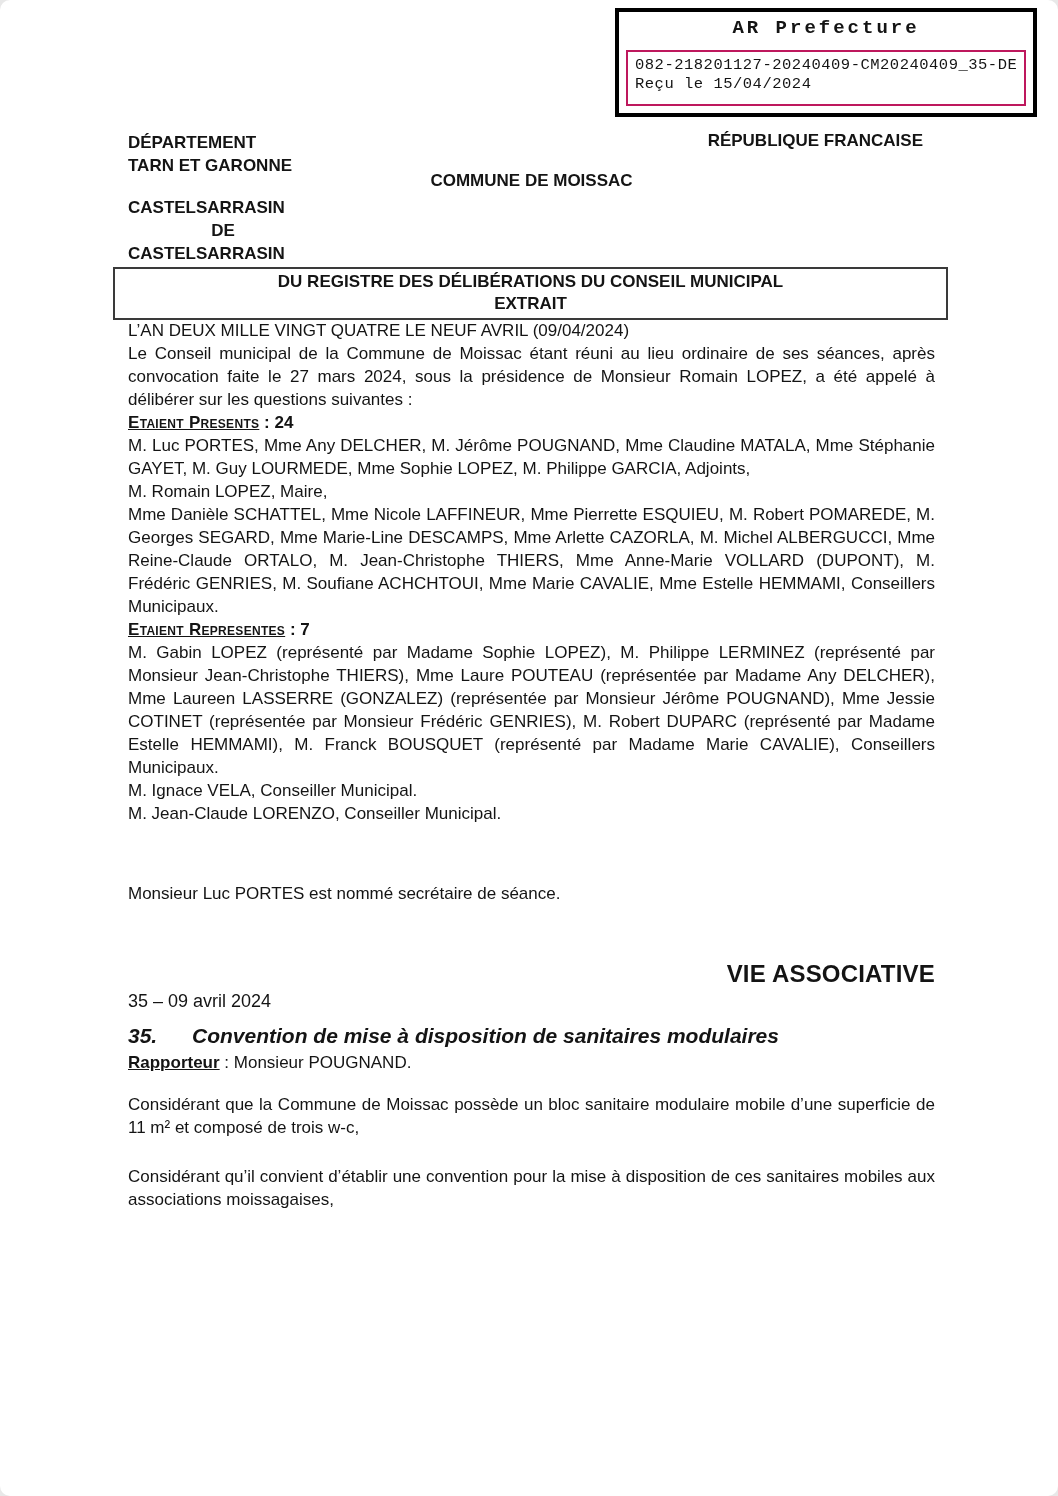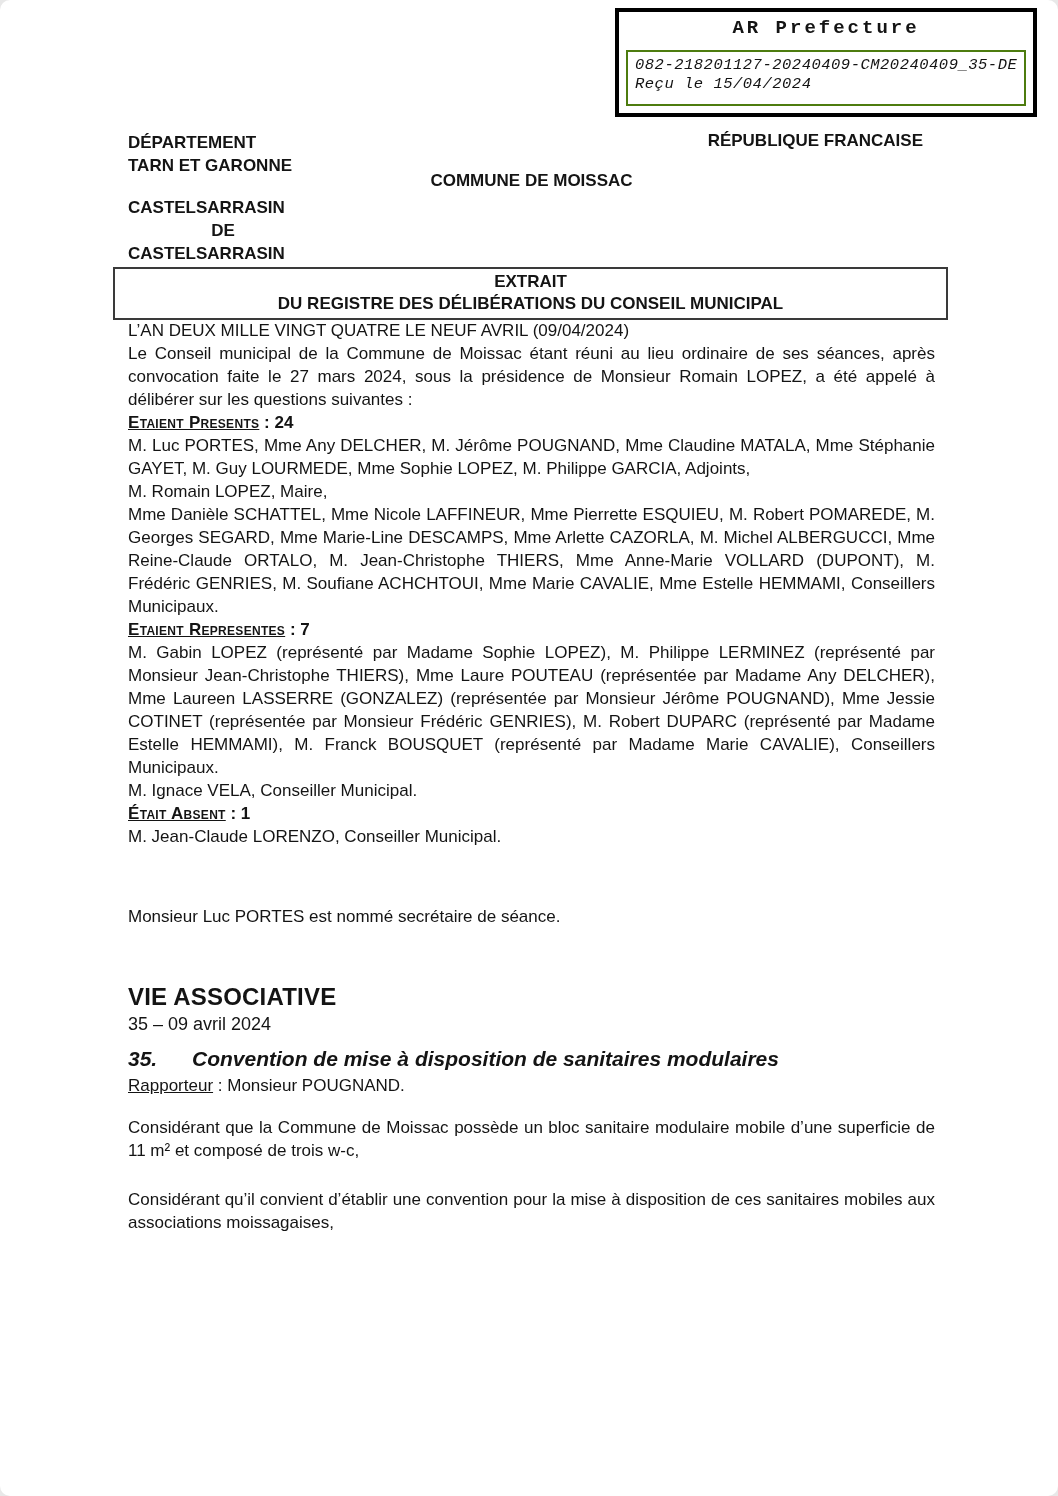--- a/index.html
+++ b/index.html
@@ -18,26 +18,25 @@
     position:absolute;left:615px;top:8px;width:422px;height:109px;
     border:4px solid #000;box-sizing:border-box;background:#fff;
   }
   .ar-title{
     font-family:"Liberation Mono","DejaVu Sans Mono",monospace;
     font-weight:bold;font-size:19px;letter-spacing:3px;
     text-align:center;margin-top:5px;
   }
   .ar-inner{
     position:absolute;left:7px;right:7px;top:38px;bottom:7px;
-    border:2px solid #4d7c0f;box-sizing:border-box;
+    border:2px solid #be185d;box-sizing:border-box;
     padding:4px 7px;
     font-family:"Liberation Mono","DejaVu Sans Mono",monospace;
     font-size:15.5px;line-height:19px;letter-spacing:0.5px;
     white-space:nowrap;
-    font-style:italic;
   }
   
   .dept{position:absolute;left:128px;top:131px;font-weight:bold;font-size:17px;line-height:23px;}
   .republic{position:absolute;right:135px;top:131px;font-weight:bold;font-size:17px;text-align:right;}
   .commune{position:absolute;left:128px;top:171px;width:807px;text-align:center;font-weight:bold;font-size:17px;}
   .arrond{position:absolute;left:128px;top:196px;font-weight:bold;font-size:17px;line-height:23px;width:190px;}
   .arrond .ctr{text-align:center;}
   .extract-box{
     position:absolute;left:113px;top:267px;width:835px;box-sizing:border-box;
     border:2px solid #3a3a3a;
@@ -49,26 +48,26 @@
   .content p{margin:0;}
   .bold,.b{font-weight:normal;}
   .just{text-align:justify;}
   .att-h{font-weight:bold;}
   .att-label{
     font-variant:small-caps;
     text-decoration:underline;
     letter-spacing:0.3px;
   }
   .secretary{margin-top:57px !important;}
-  .section-title{margin-top:54px !important;font-weight:bold;font-size:24px;line-height:30px;letter-spacing:0.2px;}
+  .section-title{margin-top:54px !important;font-weight:bold;font-size:24px;line-height:30px;letter-spacing:0.2px;text-align:right;}
   .reference{font-size:18px;line-height:24px;}
   .delib-line{margin-top:8px !important;font-weight:bold;font-style:italic;font-size:21px;line-height:30px;display:flex;}
   .delib-num{width:64px;flex:0 0 64px;}
   .rapporteur{line-height:24px;}
-  .rapp-label{text-decoration:underline;}
+  .rapp-label{text-decoration:underline;font-weight:bold;}
   .vu{margin-top:62px !important;}
   .cons1{margin-top:18px !important;}
   .cons2{margin-top:26px !important;}
 </style>
 </head>
 <body>
 
 <div class="page">
 
   <div class="ar-stamp">
@@ -88,40 +87,39 @@
 
   <div class="commune">COMMUNE DE MOISSAC</div>
 
   <div class="arrond">
     <div>CASTELSARRASIN</div>
     <div class="ctr">DE</div>
     <div>CASTELSARRASIN</div>
   </div>
 
   <div class="extract-box">
+    <div>DU REGISTRE DES DÉLIBÉRATIONS DU CONSEIL MUNICIPAL</div>
     <div>EXTRAIT</div>
-    <div>DU REGISTRE DES DÉLIBÉRATIONS DU CONSEIL MUNICIPAL</div>
   </div>
 
   <div class="content">
 
     <p class="bold">L’AN DEUX MILLE VINGT QUATRE LE NEUF AVRIL (09/04/2024)</p>
     <p class="just">Le Conseil municipal de la Commune de Moissac étant réuni au lieu ordinaire de ses séances, après convocation faite le 27 mars 2024, sous la présidence de Monsieur Romain LOPEZ, a été appelé à délibérer sur les questions suivantes :</p>
 
     <p class="att-h"><span class="att-label">Etaient Presents</span><span> : 24</span></p>
     <p class="just"><span>M. Luc PORTES, Mme Any DELCHER, M. Jérôme POUGNAND, Mme Claudine MATALA, Mme Stéphanie GAYET, M. Guy LOURMEDE, Mme Sophie LOPEZ, M. Philippe GARCIA, </span><span class="b">Adjoints</span><span>,</span></p>
     <p class="just"><span>M. Romain LOPEZ, </span><span class="b">Maire</span><span>,</span></p>
     <p class="just"><span>Mme Danièle SCHATTEL, Mme Nicole LAFFINEUR, Mme Pierrette ESQUIEU, M. Robert POMAREDE, M. Georges SEGARD, Mme Marie-Line DESCAMPS, Mme Arlette CAZORLA, M. Michel ALBERGUCCI, Mme Reine-Claude ORTALO, M. Jean-Christophe THIERS, Mme Anne-Marie VOLLARD (DUPONT), M. Frédéric GENRIES, M. Soufiane ACHCHTOUI, Mme Marie CAVALIE, Mme Estelle HEMMAMI, </span><span class="b">Conseillers Municipaux</span><span>.</span></p>
 
     <p class="att-h"><span class="att-label">Etaient Representes</span><span> : 7</span></p>
     <p class="just"><span>M. Gabin LOPEZ (représenté par Madame Sophie LOPEZ), M. Philippe LERMINEZ (représenté par Monsieur Jean-Christophe THIERS), Mme Laure POUTEAU (représentée par Madame Any DELCHER), Mme Laureen LASSERRE (GONZALEZ) (représentée par Monsieur Jérôme POUGNAND), Mme Jessie COTINET (représentée par Monsieur Frédéric GENRIES), M. Robert DUPARC (représenté par Madame Estelle HEMMAMI), M. Franck BOUSQUET (représenté par Madame Marie CAVALIE), </span><span class="b">Conseillers Municipaux</span><span>.</span></p>
 
     <p><span>M. Ignace VELA, </span><span class="b">Conseiller Municipal</span><span>.</span></p>
 
-    <p class="att-h"><span class="att-label">Était Absent</span><span> : 1</span></p>
     <p><span>M. Jean-Claude LORENZO, </span><span class="b">Conseiller Municipal</span><span>.</span></p>
 
     <p class="secretary">Monsieur Luc PORTES est nommé secrétaire de séance.</p>
 
     <p class="section-title">VIE ASSOCIATIVE</p>
     <p class="reference">35 – 09 avril 2024</p>
 
     <div class="delib-line">
       <span class="delib-num">35.</span>
       <span>Convention de mise à disposition de sanitaires modulaires</span>

